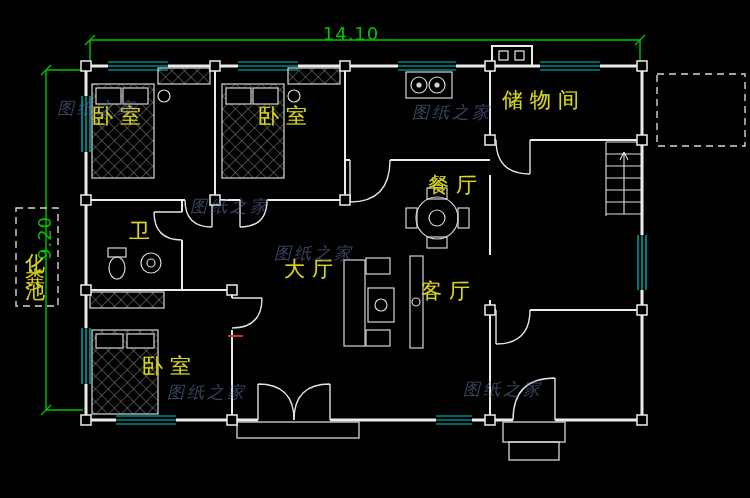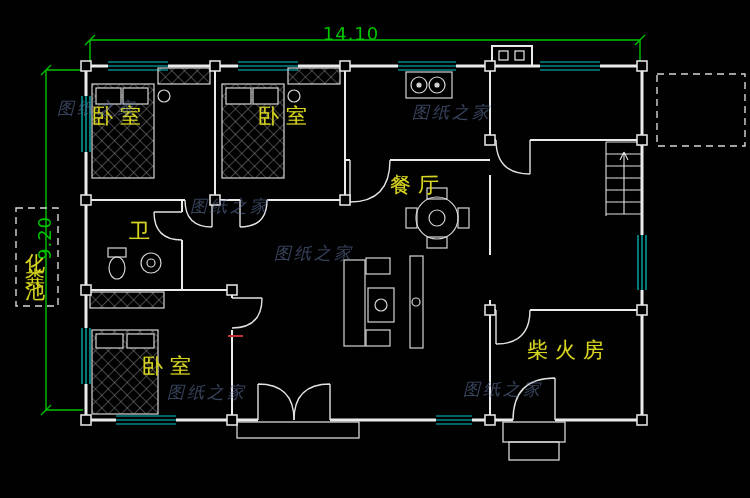--- a/index.html
+++ b/index.html
@@ -181,25 +181,27 @@
       <rect x="485" y="305" width="10" height="10"></rect>
         <rect x="637" y="305" width="10" height="10"></rect>
     </g>
   </svg>
 
   <div class="dim-label" style="left:351px;top:33px">14.10</div>
   <div class="dim-label rot" style="left:44px;top:238px">9.20</div>
 
   <div class="room-label" style="left:120px;top:116px">卧室</div>
   <div class="room-label" style="left:286px;top:116px">卧室</div>
-  <div class="room-label" style="left:418px;top:185px">餐厅</div>
+  <div class="room-label" style="left:544px;top:100px">储物间</div>
+  <div class="room-label" style="left:456px;top:185px">餐厅</div>
   <div class="room-label vertical" style="left:36px;top:258px">化粪池</div>
   <div class="room-label" style="left:143px;top:231px">卫</div>
+  <div class="room-label" style="left:312px;top:269px">大厅</div>
+  <div class="room-label" style="left:449px;top:291px">客厅</div>
   <div class="room-label" style="left:170px;top:366px">卧室</div>
-  <div class="room-label" style="left:569px;top:350px">柴火房</div>
 
   <div class="watermark" style="left:97px;top:108px">图纸之家</div>
   <div class="watermark" style="left:452px;top:112px">图纸之家</div>
   <div class="watermark" style="left:230px;top:206px">图纸之家</div>
   <div class="watermark" style="left:314px;top:253px">图纸之家</div>
   <div class="watermark" style="left:207px;top:392px">图纸之家</div>
   <div class="watermark" style="left:503px;top:389px">图纸之家</div>
 
 </div>
 

